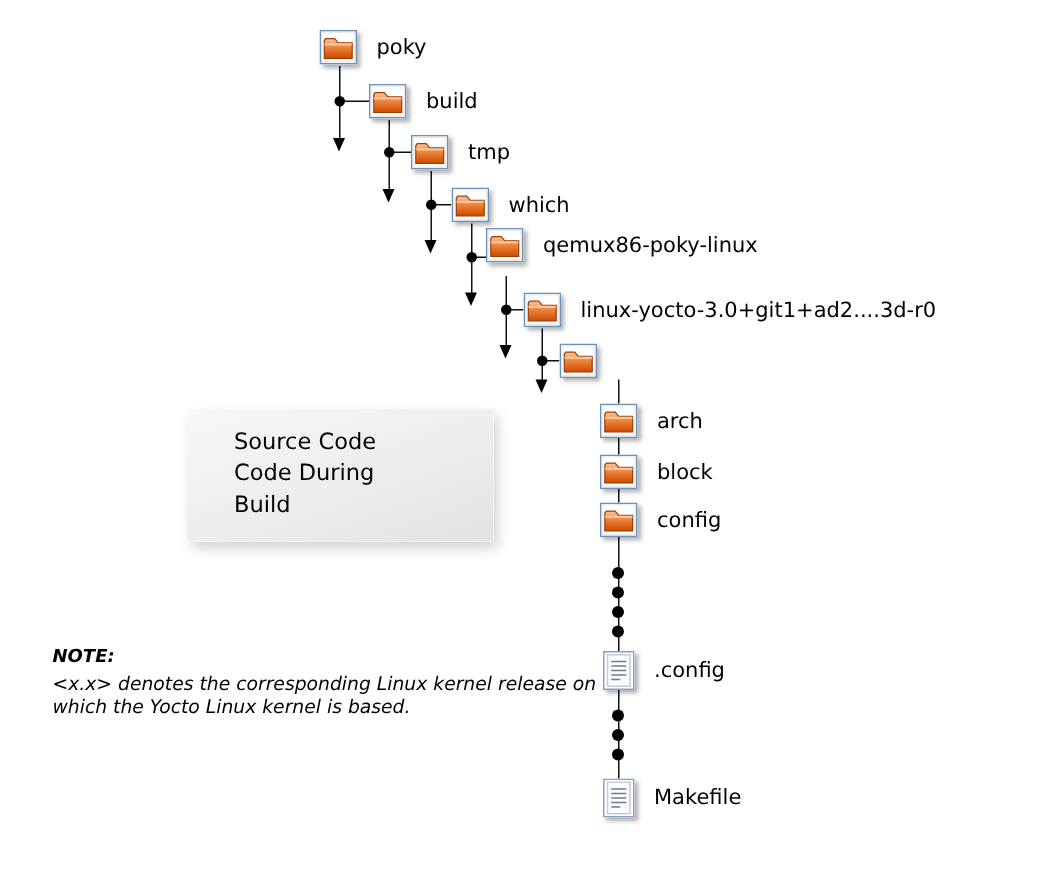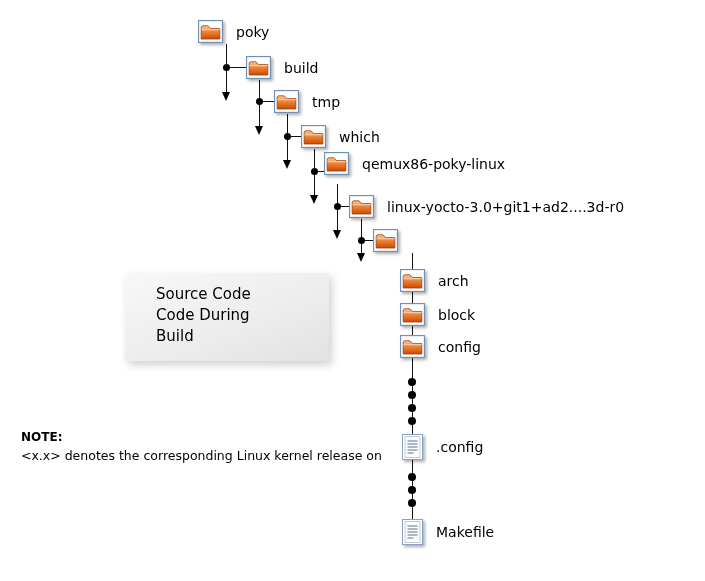--- a/index.html
+++ b/index.html
@@ -26,21 +26,21 @@
 
   .callout {
     position: absolute; left: 125px; top: 273px; width: 204px; height: 88px;
     box-sizing: border-box; padding: 11px 0 0 31px;
     background: linear-gradient(160deg, #f8f8f8 0%, #ececec 60%, #e2e2e2 100%);
     box-shadow: 3px 4px 8px rgba(0,0,0,0.18);
     z-index: 1;
   }
   .callout .cl { font-size: 15px; font-weight: normal; line-height: 21px; color: #000; }
 
-  .note { position: absolute; left: 21px; top: 430px; z-index: 1; }
+  .note { position: absolute; left: 35px; top: 430px; z-index: 1; font-style: italic; }
   .note-title { font-size: 12px; font-weight: bold; color: #000; margin-bottom: 4px; }
   .note-text  { font-size: 12.5px; line-height: 15px; color: #000; }
 </style>
 </head>
 <body>
 
 <div class="canvas">
 
   <svg width="0" height="0" style="position:absolute" aria-hidden="true">
     <defs>
@@ -99,21 +99,21 @@
 
   <div class="vline" style="left:412px;top:253px;height:272px"></div>
   <div class="edot" style="left:408px;top:378px"></div>
   <div class="edot" style="left:408px;top:391px"></div>
   <div class="edot" style="left:408px;top:404px"></div>
   <div class="edot" style="left:408px;top:417px"></div>
   <div class="edot" style="left:408px;top:473px"></div>
   <div class="edot" style="left:408px;top:486px"></div>
   <div class="edot" style="left:408px;top:499px"></div>
 
-  <div class="node" style="left:198px;top:20px">
+  <div class="node" style="left:213px;top:20px">
     <span class="icon">
         <svg width="25" height="23">
           <use href="#folderIcon"></use>
         </svg>
       </span>
     <span class="label">poky</span>
   </div>
 
   <div class="node" style="left:246px;top:56px">
     <span class="icon">
@@ -215,15 +215,16 @@
 
   <div class="callout">
     <div class="cl">Source Code</div>
     <div class="cl">Code During</div>
     <div class="cl">Build</div>
   </div>
 
   <div class="note">
     <div class="note-title">NOTE:</div>
     <div class="note-text">&lt;x.x&gt; denotes the corresponding Linux kernel release on</div>
+    <div class="note-text">which the Yocto Linux kernel is based.</div>
   </div>
 
 </div>
 
 </body></html>

